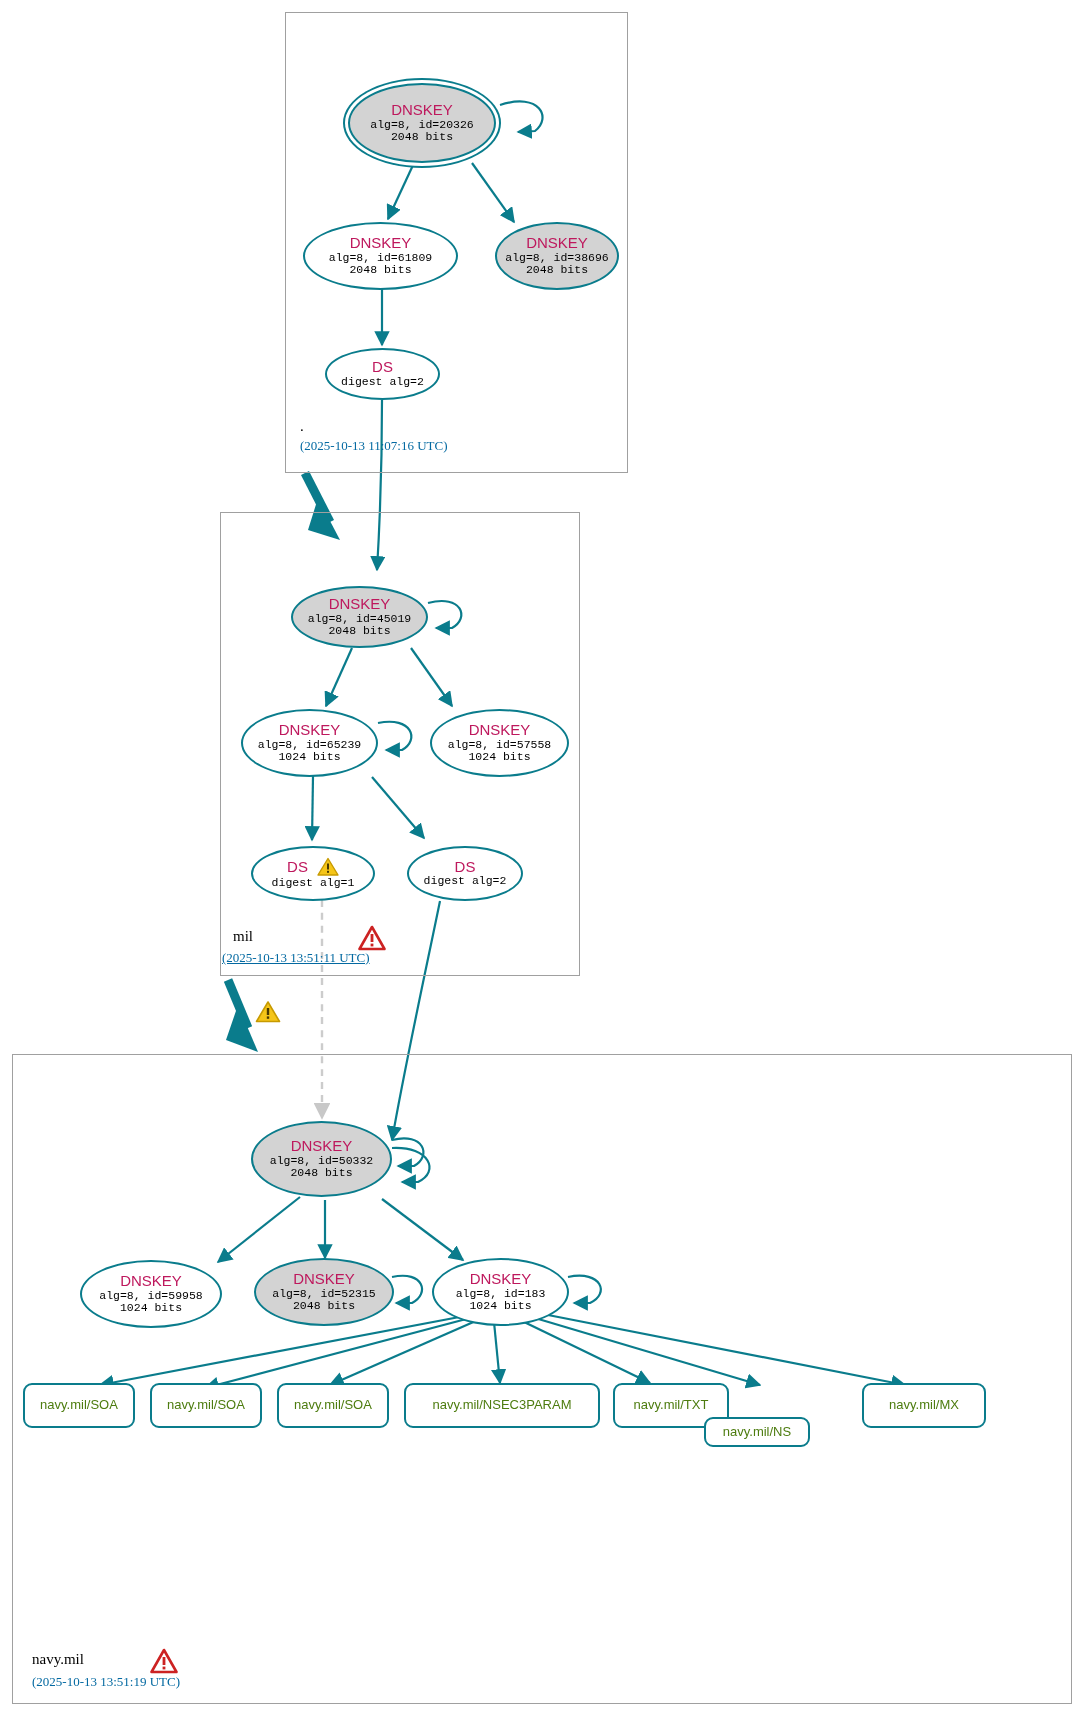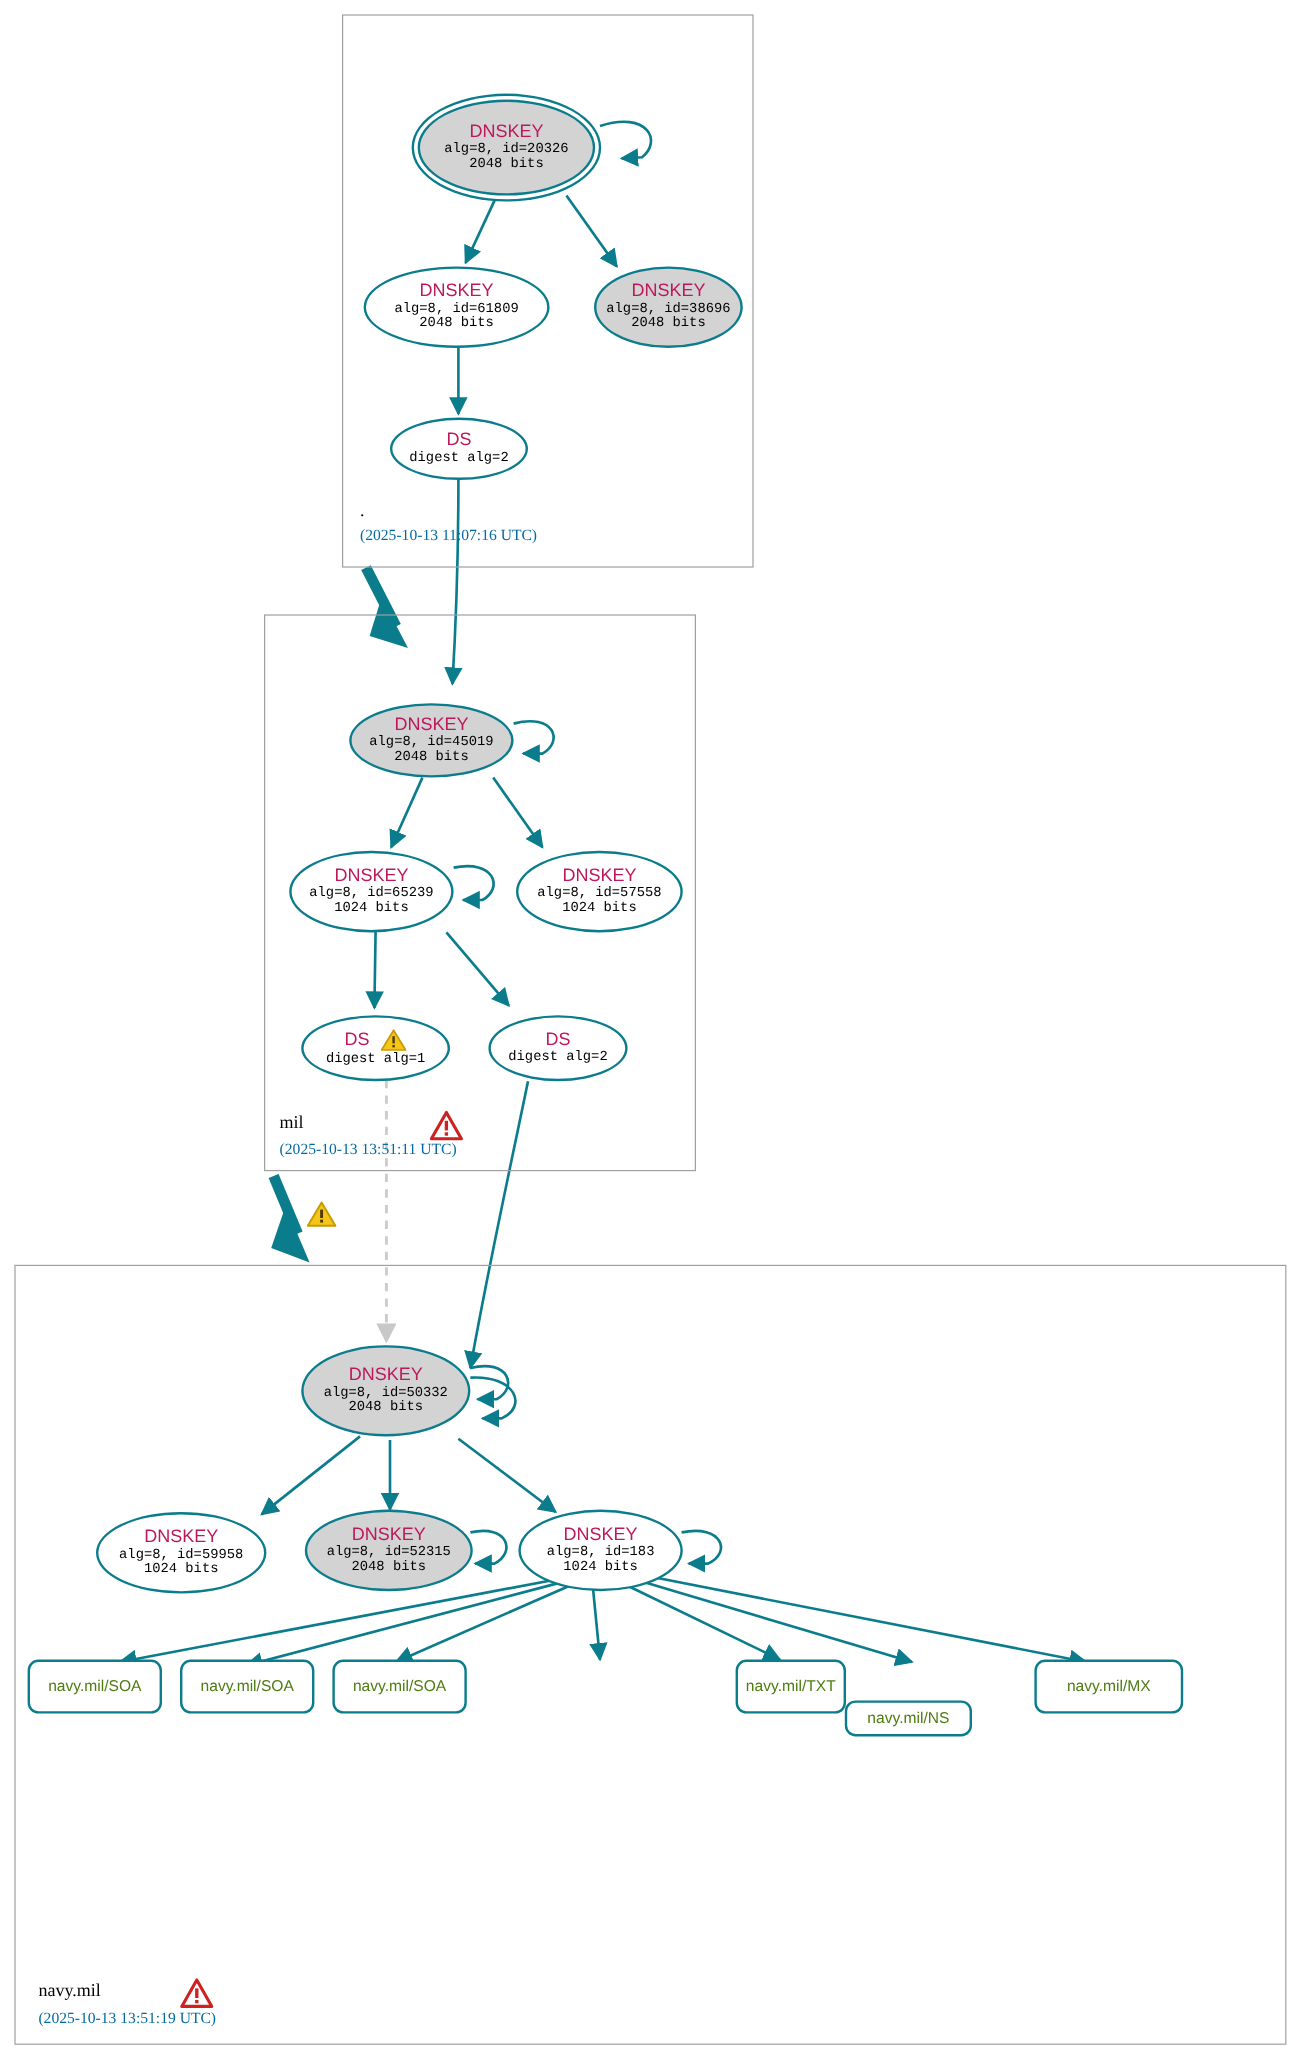--- a/index.html
+++ b/index.html
@@ -155,21 +155,21 @@
   </div>
 
   <div class="node ellipse" style="left:325px;top:348px;width:115px;height:52px;">
     <div class="n-title">DS</div>
     <div class="n-sub">digest alg=2</div>
   </div>
 
   <div class="zonebox" style="left:220px;top:512px;width:360px;height:464px;"></div>
 
   <div class="zone-label" style="left:233px;top:928px;">mil</div>
-  <div class="zone-ts" style="left:233px;top:950px;">(2025-10-13 13:51:11 UTC)</div>
+  <div class="zone-ts" style="left:222px;top:950px;text-decoration:underline;">(2025-10-13 13:51:11 UTC)</div>
 
   <svg class="err-ico" style="left:358px;top:925px;" width="28" height="26" viewBox="0 0 28 26">
     <path d="M14,2 L26.5,24 L1.5,24 Z" fill="#ffffff" stroke="#cc2222" stroke-width="2.6" stroke-linejoin="round"></path>
     <rect x="12.6" y="9" width="2.8" height="8" fill="#cc2222"></rect>
     <rect x="12.6" y="18.6" width="2.8" height="2.8" fill="#cc2222"></rect>
   </svg>
 
   <div class="node ellipse shaded" style="left:291px;top:586px;width:137px;height:62px;">
     <div class="n-title">DNSKEY</div>
     <div class="n-sub">alg=8, id=45019</div>
@@ -248,21 +248,24 @@
 
   <div class="node rrset" style="left:23px;top:1383px;width:112px;height:45px;">
     <span class="rr-label">navy.mil/SOA</span>
   </div>
   <div class="node rrset" style="left:150px;top:1383px;width:112px;height:45px;">
     <span class="rr-label">navy.mil/SOA</span>
   </div>
   <div class="node rrset" style="left:277px;top:1383px;width:112px;height:45px;">
     <span class="rr-label">navy.mil/SOA</span>
   </div>
-  <div class="node rrset" style="left:613px;top:1383px;width:92px;height:45px;">
+  <div class="node rrset" style="left:404px;top:1383px;width:196px;height:45px;">
+    <span class="rr-label">navy.mil/NSEC3PARAM</span>
+  </div>
+  <div class="node rrset" style="left:613px;top:1383px;width:116px;height:45px;">
     <span class="rr-label">navy.mil/TXT</span>
   </div>
   <div class="node rrset" style="left:704px;top:1383px;width:106px;height:30px;margin-top:34px;">
     <span class="rr-label">navy.mil/NS</span>
   </div>
   <div class="node rrset" style="left:862px;top:1383px;width:124px;height:45px;text-align:right;">
     <span class="rr-label">navy.mil/MX</span>
   </div>
 
 </div>

